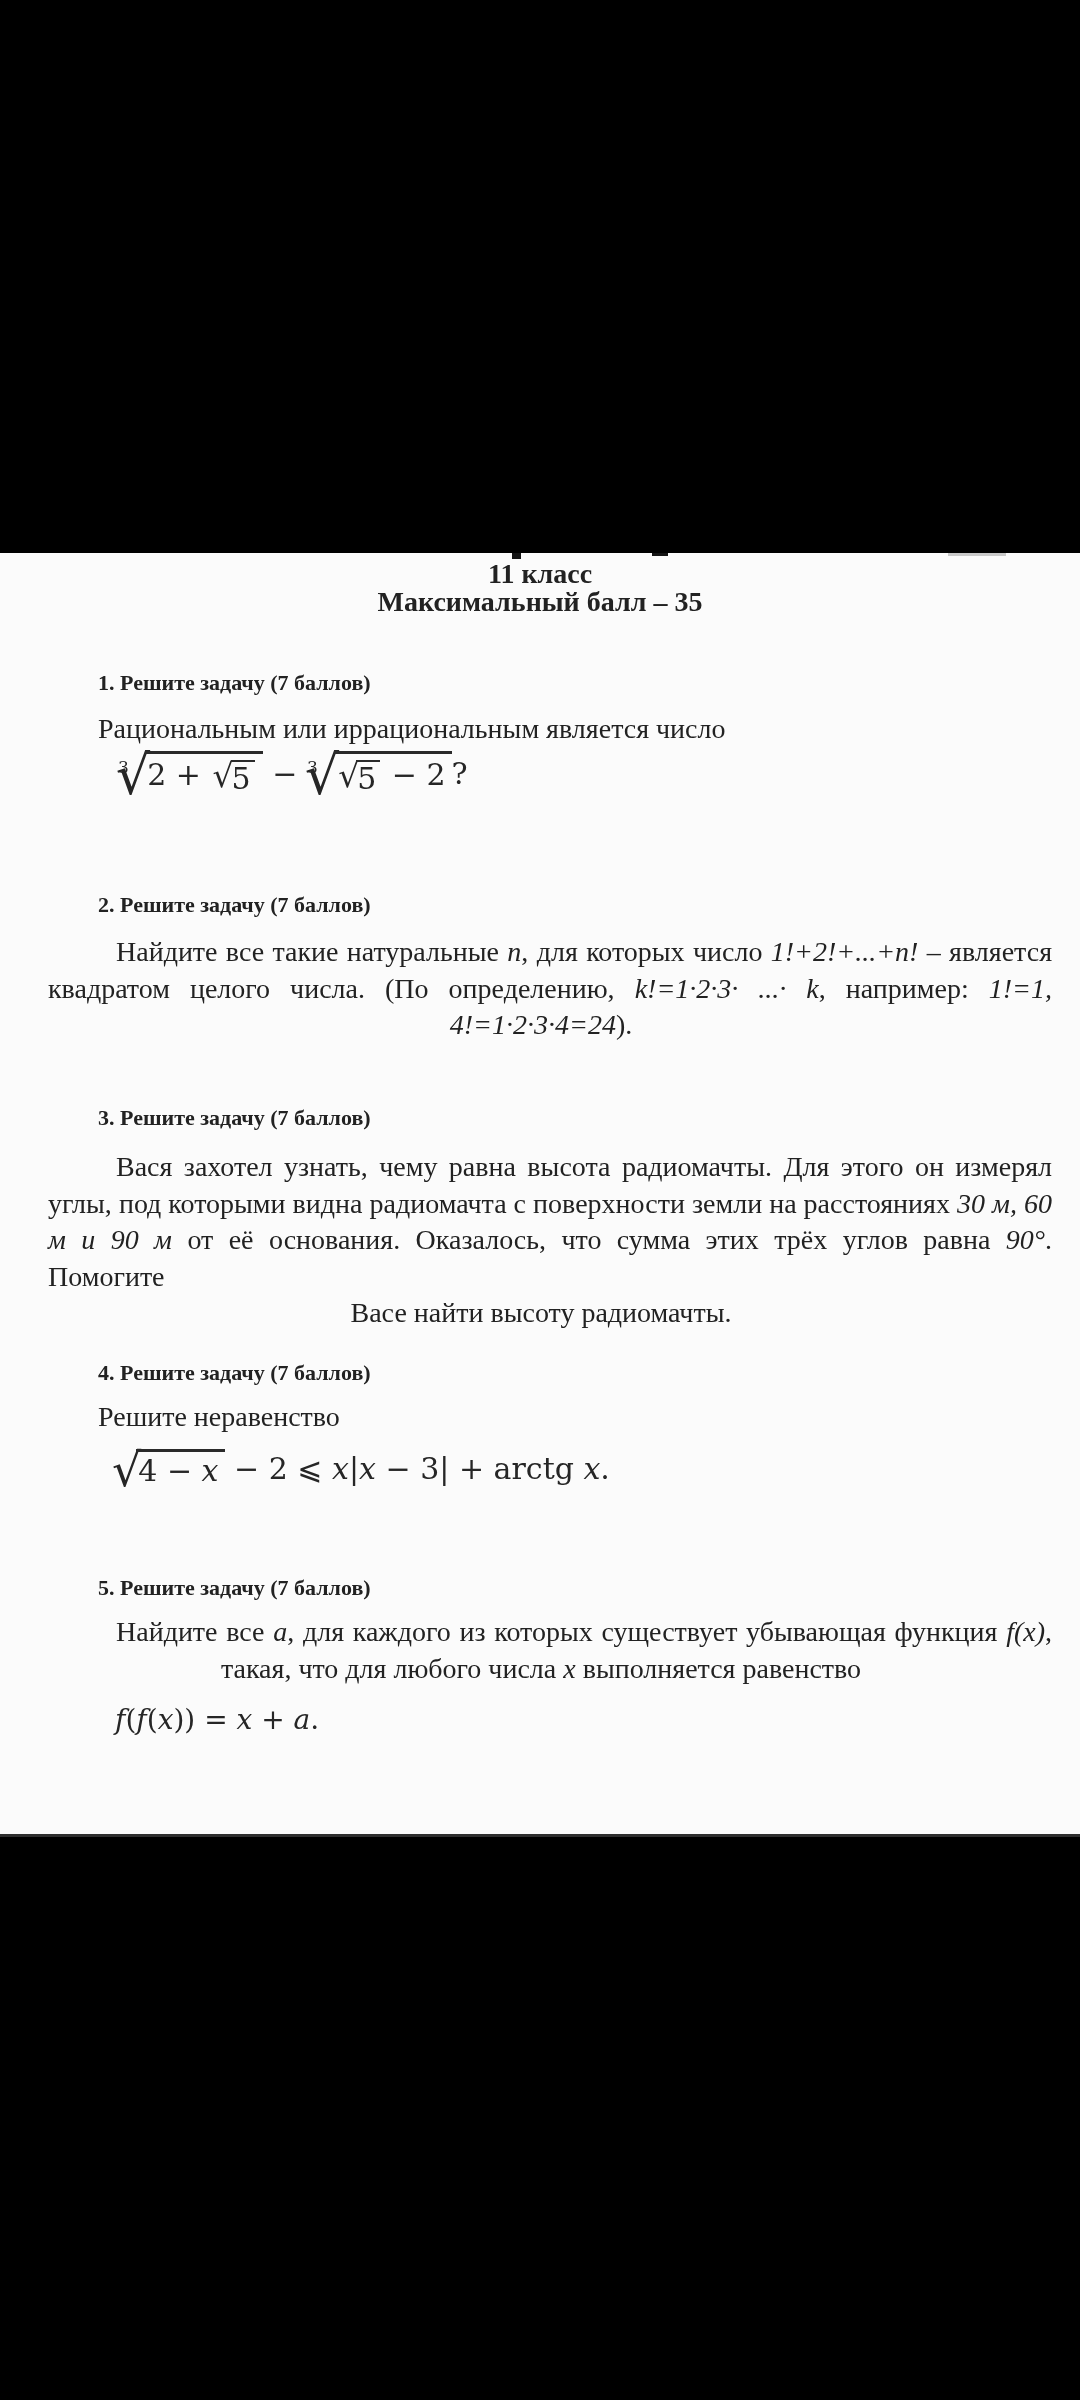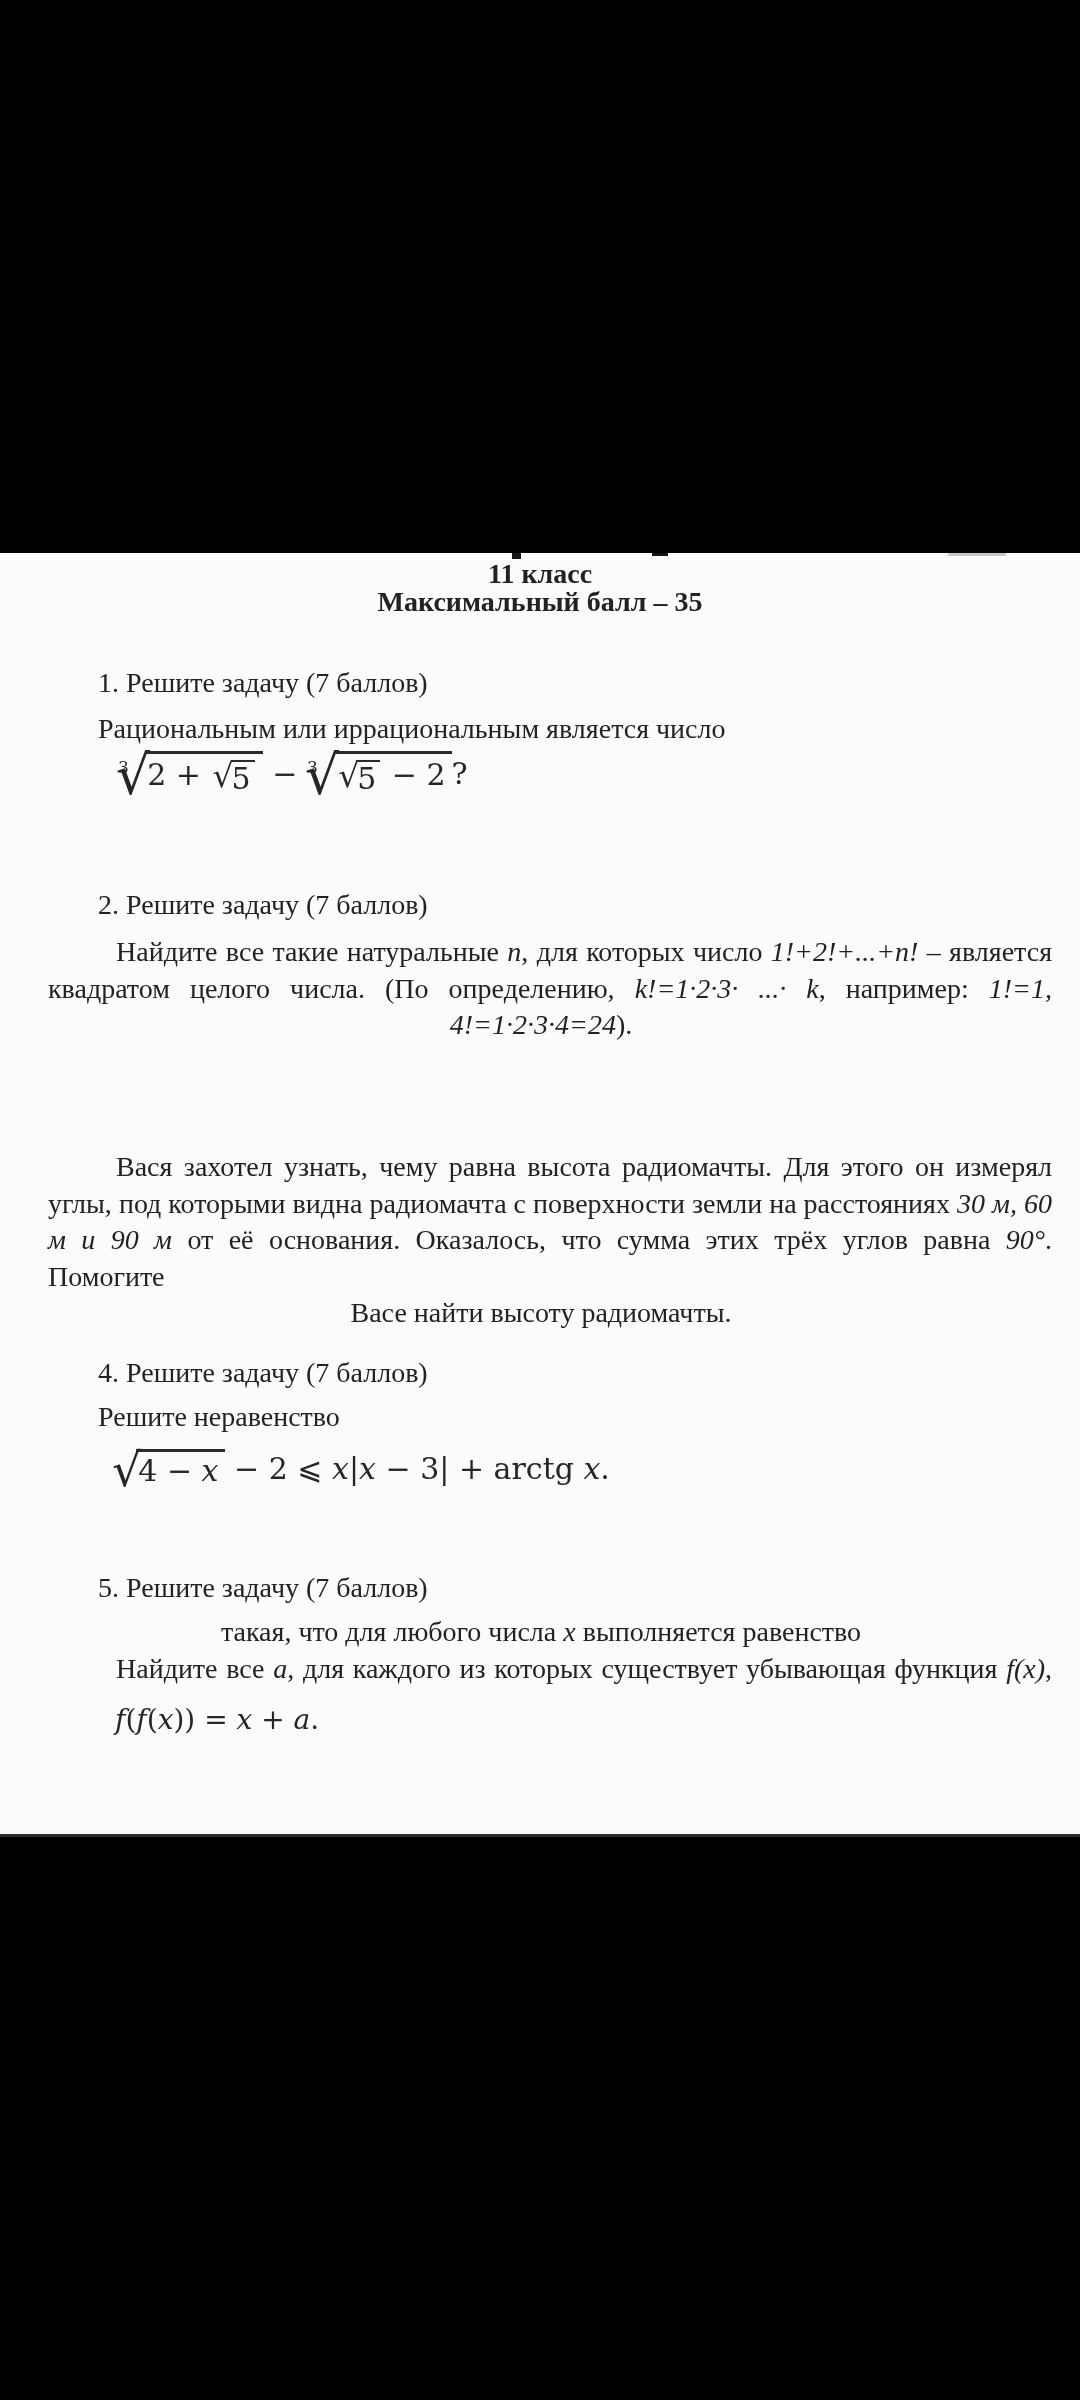--- a/index.html
+++ b/index.html
@@ -15,21 +15,21 @@
     background: var(--paper, #fbfbfb);
     border-bottom:3px solid #2e2e2e;
     color: var(--text, #222);
   }
   .abs { position:absolute; }
   .center-line {
     left:0; width:100%; text-align:center;
     font-weight:bold; font-size:28px; line-height:30px;
   }
   .heading {
-    left:98px; font-weight:normal; font-size:28px; line-height:32px; white-space:nowrap;
+    left:98px; font-weight:bold; font-size:22px; line-height:32px; white-space:nowrap;
   }
   .para {
     left:30px; width:1022px; font-size:28px; line-height:36.5px;
   }
   .line { display:block;text-align:center; }
   .jline { text-align:justify; text-align-last:justify;margin-left:18px; }
   .indent { padding-left:68px; }
   .single { white-space:nowrap; }
   .it { font-style:italic; }
   .formula {
@@ -87,38 +87,39 @@
       </span><span>?</span>
   </div>
 
   <div class="abs heading" style="top:336px;">2. Решите задачу (7 баллов)</div>
   <div class="abs para" style="top:381px;">
     <span class="line jline indent"><span>Найдите все такие натуральные </span><span class="it">n</span><span>, для которых число </span><span class="it">1!+2!+...+n!</span><span> – является</span></span>
     <span class="line jline"><span>квадратом целого числа. (По определению, </span><span class="it">k!=1·2·3· ...· k</span><span>, например: </span><span class="it">1!=1,</span></span>
     <span class="line"><span class="it">4!=1·2·3·4=24</span><span>).</span></span>
   </div>
 
+  <div class="abs heading" style="top:549px;">3. Решите задачу (7 баллов)</div>
   <div class="abs para" style="top:596px;">
     <span class="line jline indent"><span>Вася захотел узнать, чему равна высота радиомачты. Для этого он измерял</span></span>
     <span class="line jline"><span>углы, под которыми видна радиомачта с поверхности земли на расстояниях </span><span class="it">30 м, 60</span></span>
     <span class="line jline"><span class="it">м и 90 м</span><span> от её основания. Оказалось, что сумма этих трёх углов равна </span><span class="it">90°</span><span>. Помогите</span></span>
     <span class="line"><span>Васе найти высоту радиомачты.</span></span>
   </div>
 
   <div class="abs heading" style="top:804px;">4. Решите задачу (7 баллов)</div>
   <div class="abs para single" style="top:846px; left:98px;">Решите неравенство</div>
 
   <div class="abs formula" style="top:896px; left:112px;">
     <span class="nroot sqrt">
         <span class="sign">√</span>
         <span class="bar"><span>4 − </span><span class="it">x</span></span>
       </span><span><span> − 2 ⩽ </span><span class="it">x</span><span>|</span><span class="it">x</span><span> − 3| + arctg </span><span class="it">x</span><span>.</span></span>
   </div>
 
   <div class="abs heading" style="top:1019px;">5. Решите задачу (7 баллов)</div>
   <div class="abs para" style="top:1061px;">
+    <span class="line jline indent"><span>Найдите все </span><span class="it">a</span><span>, для каждого из которых существует убывающая функция </span><span class="it">f(x)</span><span>,</span></span>
     <span class="line"><span>такая, что для любого числа </span><span class="it">x</span><span> выполняется равенство</span></span>
-    <span class="line jline indent"><span>Найдите все </span><span class="it">a</span><span>, для каждого из которых существует убывающая функция </span><span class="it">f(x)</span><span>,</span></span>
   </div>
 
   <div class="abs formula" style="top:1153px; left:115px; font-size:28px;"><span class="it">f</span><span>(</span><span class="it">f</span><span>(</span><span class="it">x</span><span>)) = </span><span class="it">x</span><span> + </span><span class="it">a</span><span>.</span></div>
 
 </div>
 
 </body></html>

